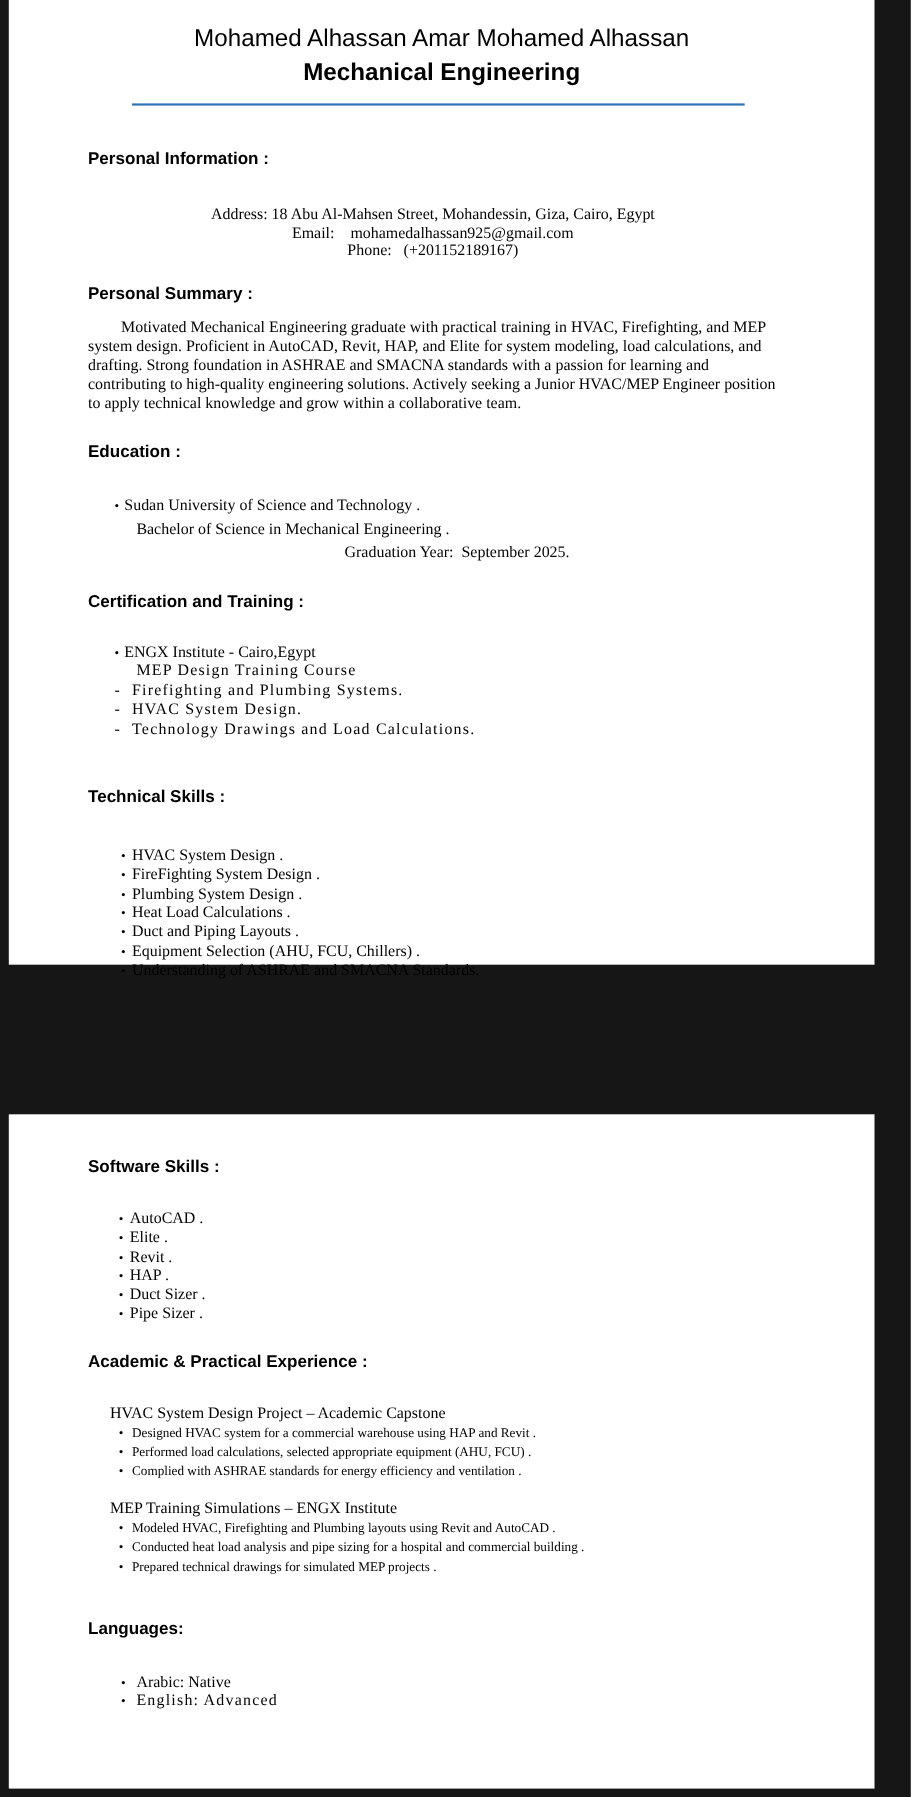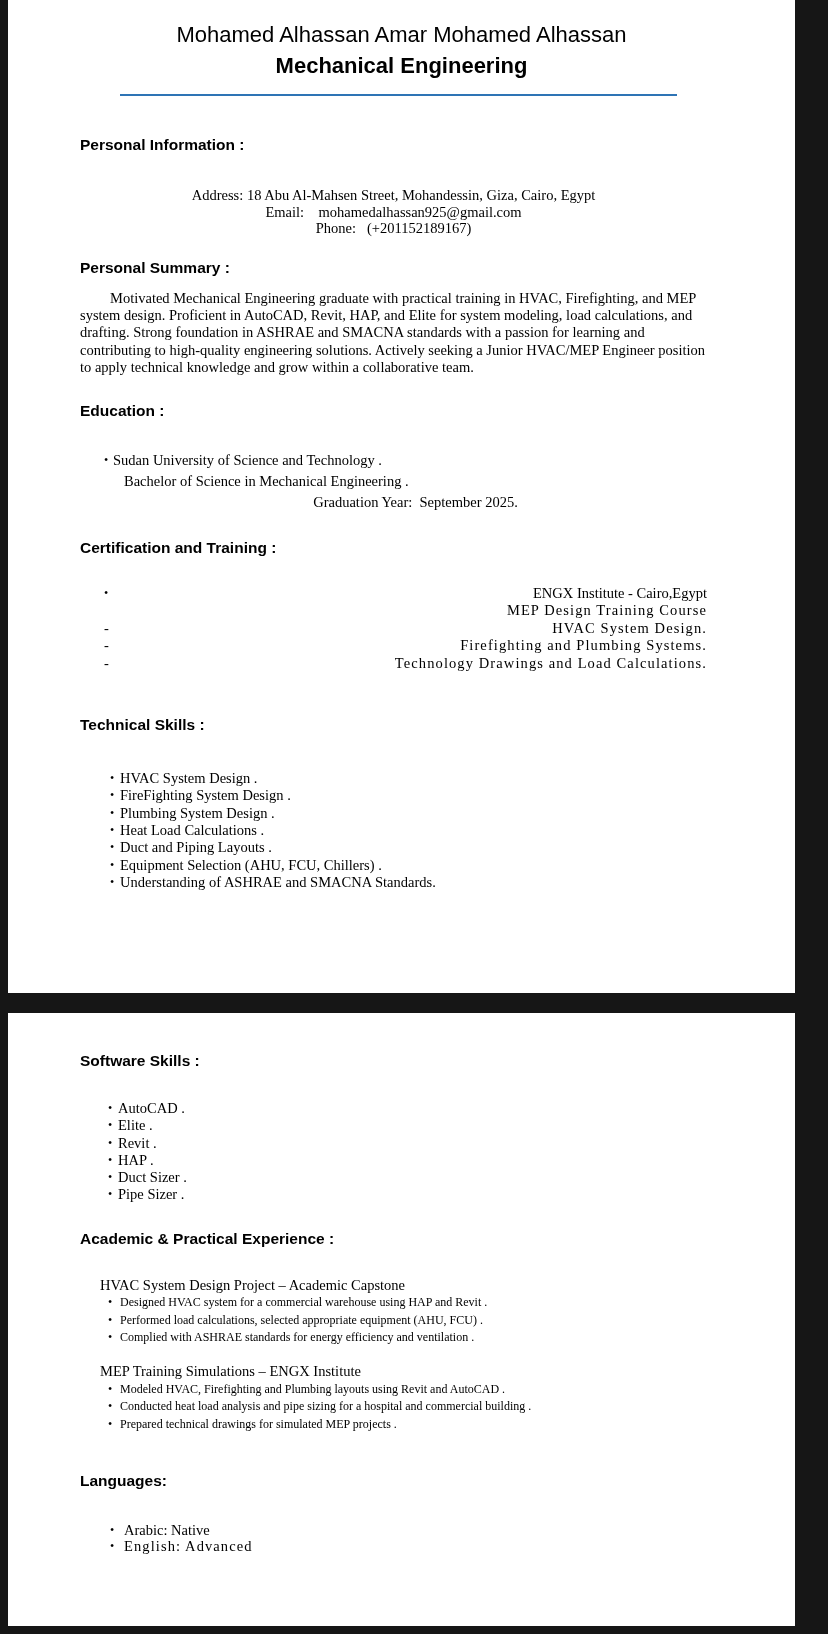--- a/index.html
+++ b/index.html
@@ -10,21 +10,21 @@
     font-family:"Liberation Serif", serif;
     overflow:hidden;
   }
   .page {
     position:absolute;
     left:8px;
     width:787px;
     background:#ffffff;
     color:#000000;
   }
-  .page-1 { top:0; height:993px; }
+  .page-1 { top:0; height:877px; }
   .page-2 { top:1013px; height:613px; }
   .content { padding-left:72px; padding-right:88px; }
 
   .doc-header { text-align:center; padding-top:22px; }
   .doc-name {
     font-family:"Liberation Sans", sans-serif;
     font-size:22px; font-weight:400; color:#000;
   }
   .doc-field {
     font-family:"Liberation Sans", sans-serif;
@@ -57,21 +57,21 @@
     text-indent:30px;
   }
 
   .sec-edu { margin-top:25px; }
   .edu-block { margin-top:30px; font-size:14.5px; line-height:21px; }
   .bullet-line { padding-left:33px; position:relative; }
   .bullet-line::before { content:"\2022"; position:absolute; left:24px; font-size:12px; }
   .indent-line { padding-left:44px; }
 
   .sec-cert { margin-top:26px; }
-  .cert-block { margin-top:28px; font-size:14.5px; line-height:17.5px;text-align:right; }
+  .cert-block { margin-top:28px; font-size:14.5px; line-height:17.5px; }
   .dash-line { padding-left:40px; position:relative; }
   .dash-line::before { content:"-"; position:absolute; left:24px; }
 
   .sec-tech { margin-top:44px; }
   .skill-list { margin-top:36px; list-style:none; }
   .skill-list li {
     font-size:14.5px; line-height:17.3px;
     padding-left:40px; position:relative;
   }
   .skill-list li::before { content:"\2022"; position:absolute; left:30px; font-size:12px; }
@@ -134,22 +134,22 @@
         <div class="indent-line">Bachelor of Science in Mechanical Engineering .</div>
         <div class="indent-line pre">Graduation Year:  September 2025.</div>
       </div>
     </div>
 
     <div class="sec-cert">
       <div class="h">Certification and Training :</div>
       <div class="cert-block">
         <div class="bullet-line">ENGX Institute - Cairo,Egypt</div>
         <div class="indent-line ls">MEP Design Training Course</div>
+        <div class="dash-line ls">Firefighting and Plumbing Systems.</div>
         <div class="dash-line ls">HVAC System Design.</div>
-        <div class="dash-line ls">Firefighting and Plumbing Systems.</div>
         <div class="dash-line ls">Technology Drawings and Load Calculations.</div>
       </div>
     </div>
 
     <div class="sec-tech">
       <div class="h">Technical Skills :</div>
       <ul class="skill-list">
         <li>HVAC System Design .</li>
         <li>FireFighting System Design .</li>
         <li>Plumbing System Design .</li>

